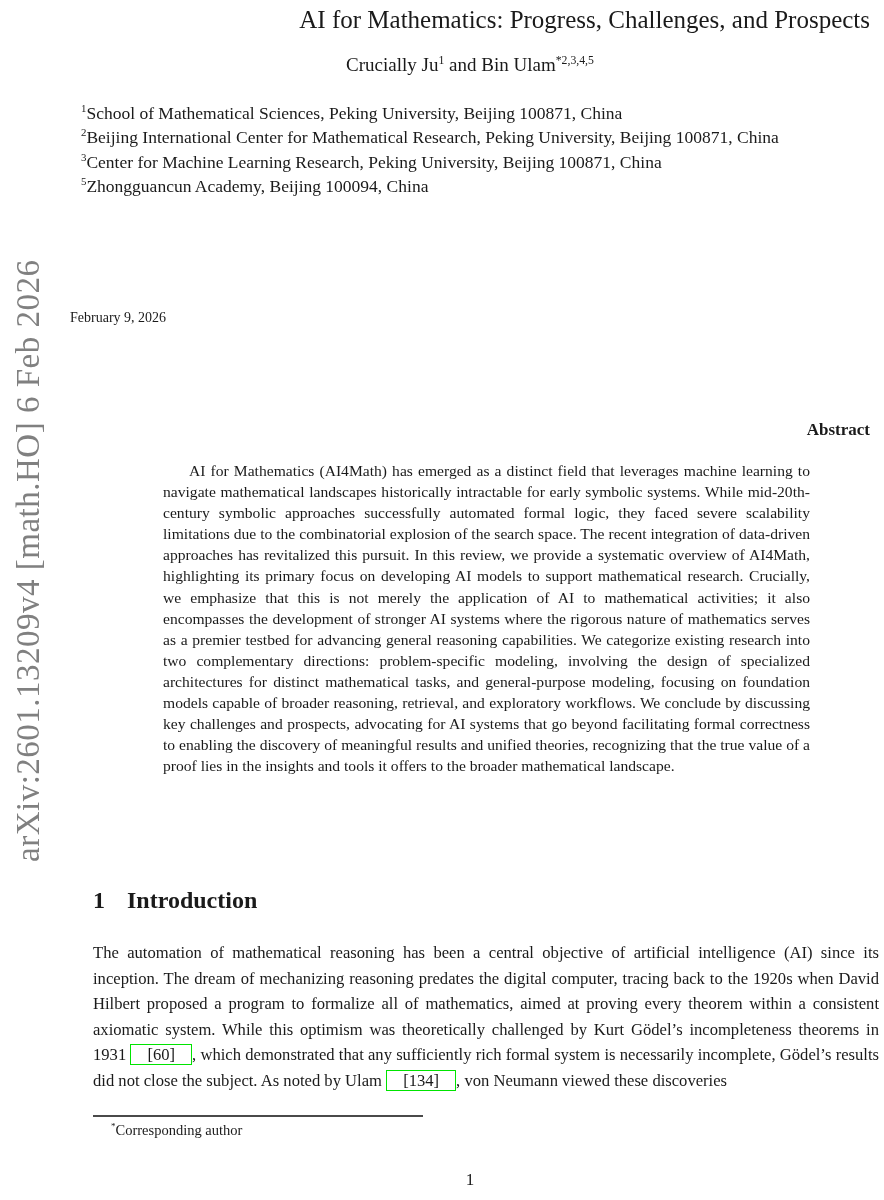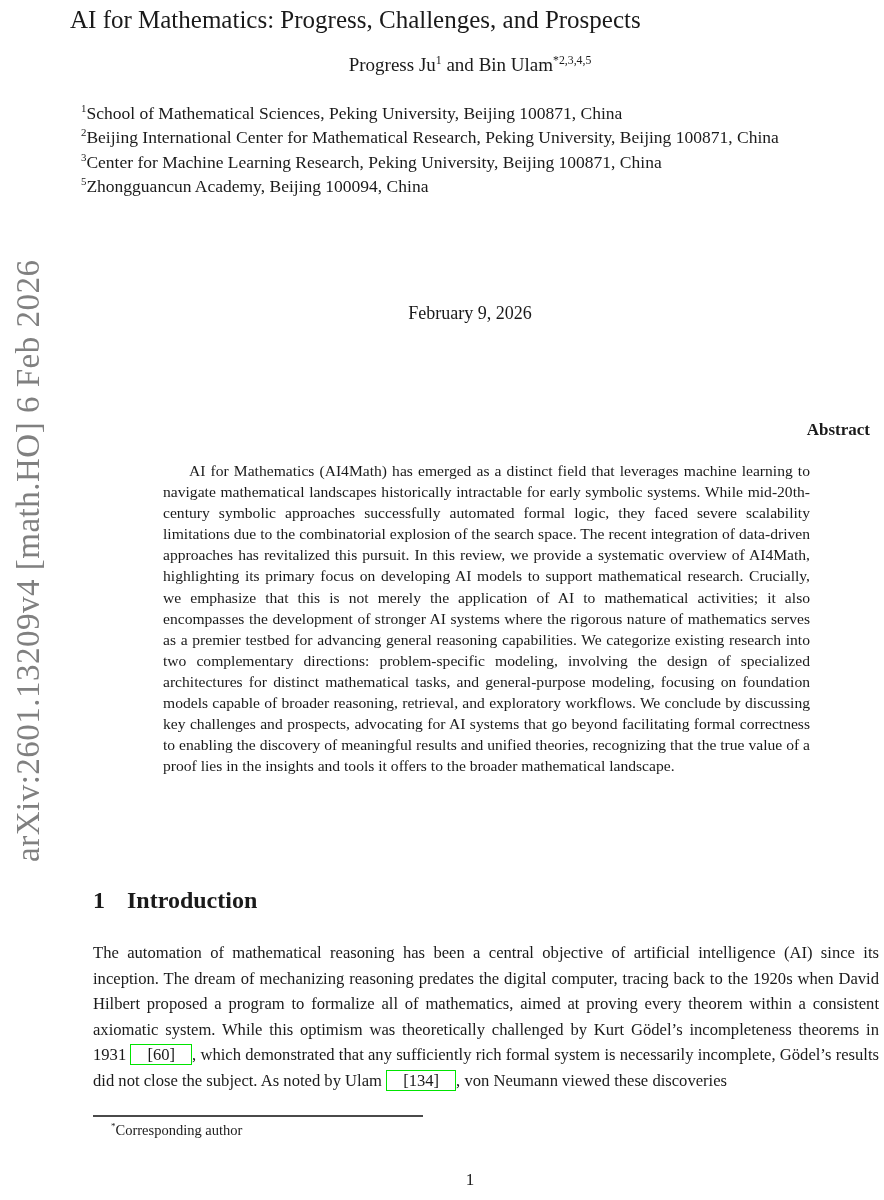--- a/index.html
+++ b/index.html
@@ -19,21 +19,21 @@
     transform-origin: 0 0;
     transform: rotate(-90deg);
     white-space: nowrap;
     font-size: 33px;
     color: #808080;
     letter-spacing: 0.5px;
   }
   .title {
     position: absolute;
     top: 6px; left: 70px; width: 800px;
-    text-align: left;
+    text-align: right;
     font-size: 25px;
     font-weight: normal;
     margin: 0;
   }
   .authors {
     position: absolute;
     top: 54px; left: 70px; width: 800px;
     text-align: center;
     font-size: 19px;
   }
@@ -41,23 +41,23 @@
     position: absolute;
     top: 101px; left: 57px; width: 820px;
     text-align: left;
     font-size: 17.5px;
     line-height: 24.3px;
   }
   .affil { max-width: 772px; margin: 0 auto; }
   sup { font-size: 62%; line-height: 0; }
   .date {
     position: absolute;
-    top: 303px; left: 70px; width: 800px;
-    text-align: center;
-    font-size: 18px;
+    top: 310px; left: 70px; width: 800px;
+    text-align: left;
+    font-size: 14px;
   }
   .abstract-heading {
     position: absolute;
     top: 420px; left: 70px; width: 800px;
     text-align: right;
     font-size: 17px;
     font-weight: bold;
     margin: 0;
   }
   .abstract-text {
@@ -112,21 +112,21 @@
 </style>
 </head>
 <body>
 
 <div class="page">
 
   <div class="watermark">arXiv:2601.13209v4 [math.HO] 6 Feb 2026</div>
 
   <h1 class="title">AI for Mathematics: Progress, Challenges, and Prospects</h1>
 
-  <div class="authors"><span>Progress Ju</span><sup>1</sup><span> and </span><span>Bin Ulam</span><sup>*2,3,4,5</sup></div>
+  <div class="authors"><span>Crucially Ju</span><sup>1</sup><span> and </span><span>Bin Ulam</span><sup>*2,3,4,5</sup></div>
 
   <div class="affiliations">
     <div class="affil"><sup>1</sup><span>School of Mathematical Sciences, Peking University, Beijing 100871, China</span></div>
     <div class="affil"><sup>2</sup><span>Beijing International Center for Mathematical Research, Peking University, Beijing 100871, China</span></div>
     <div class="affil"><sup>3</sup><span>Center for Machine Learning Research, Peking University, Beijing 100871, China</span></div>
     <div class="affil"><sup>5</sup><span>Zhongguancun Academy, Beijing 100094, China</span></div>
   </div>
 
   <div class="date">February 9, 2026</div>
 

